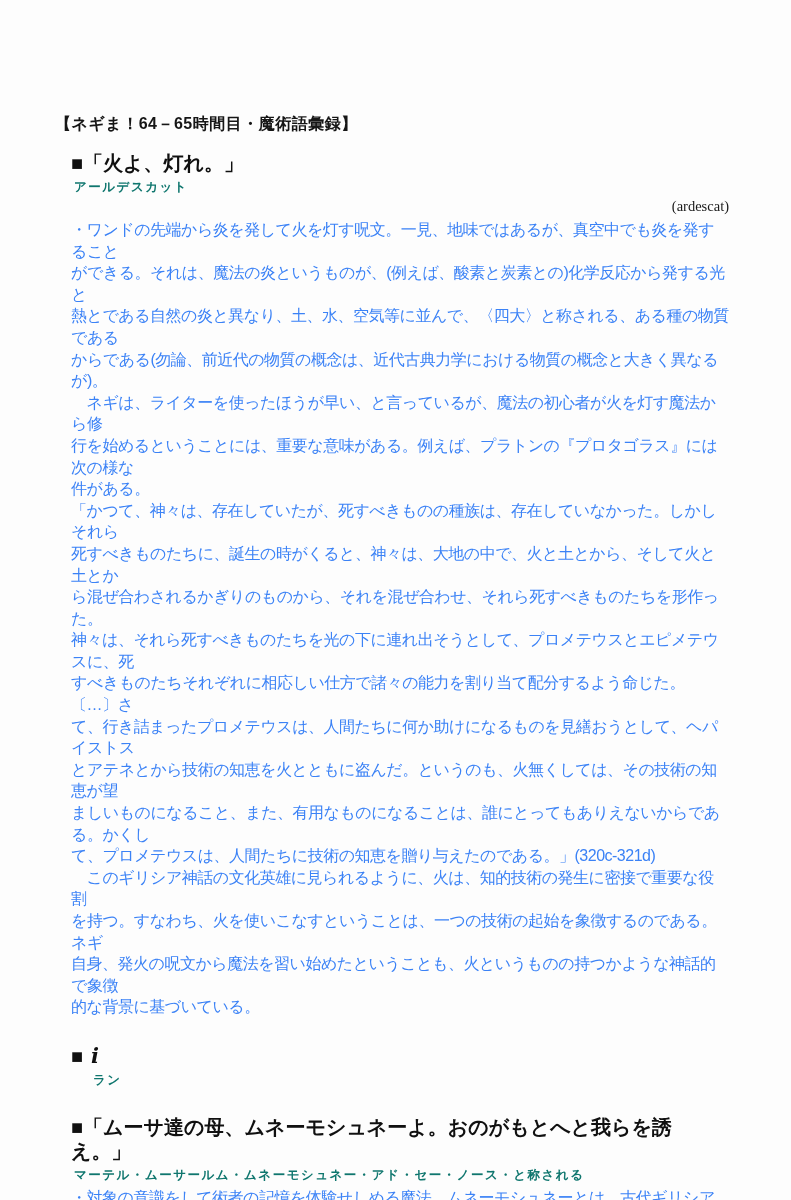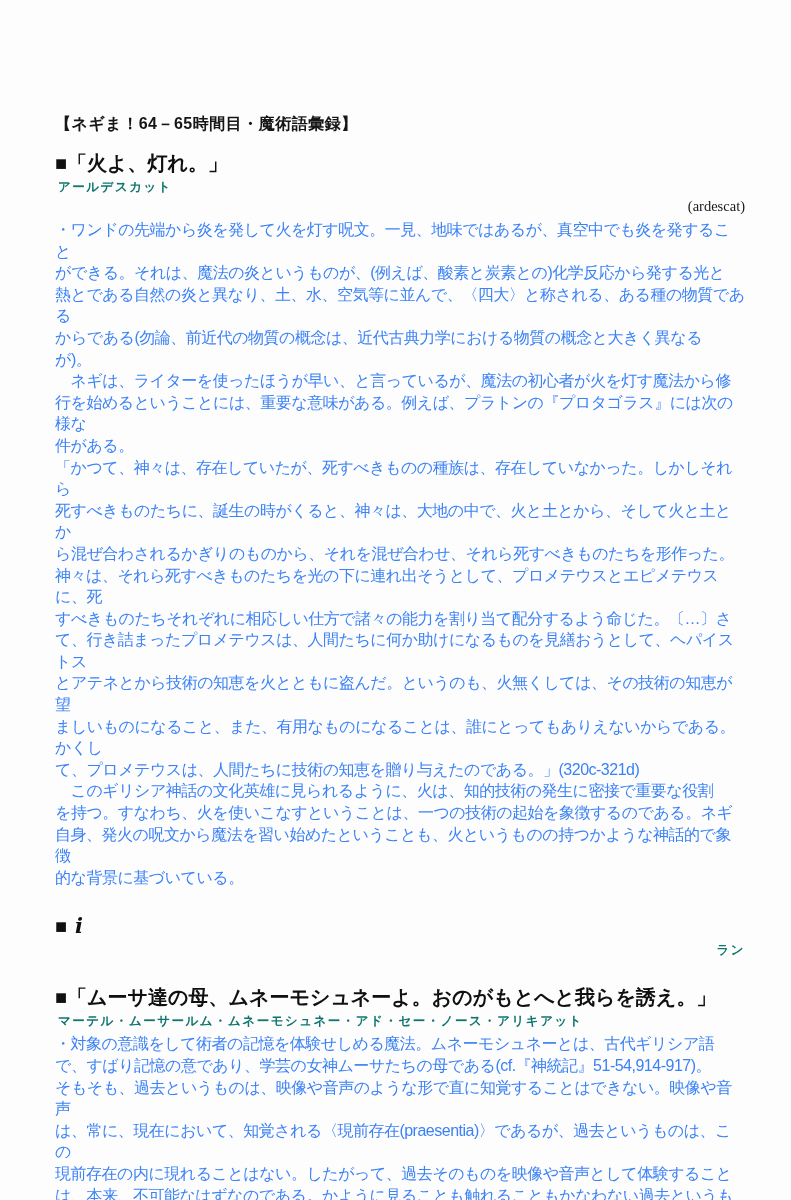--- a/index.html
+++ b/index.html
@@ -18,39 +18,39 @@
     padding: 114px 46px 4px 55px;
     overflow: hidden;
   }
   .doc-header {
     font-size: 16px;
     font-weight: bold;
     letter-spacing: 0.5px;
     color: #161616;
     margin-bottom: 16px;
   }
-  .sec { margin: 0; }
+  .sec { margin: 16px; }
   .sec + .sec { margin-top: 26px; }
   .sec-heading {
     margin: 0 0 4px 0;
     font-size: 20px;
     font-weight: bold;
     color: #101010;
     letter-spacing: 0;
     line-height: 1.2;
   }
   .sec-heading .marker { letter-spacing: 0; }
   .kana {
     font-size: 12.5px;
     font-weight: bold;
     letter-spacing: 1.5px;
     margin: 1px 0 2px 3px;
     color: #0f766e;
   }
-  .kana.indented { margin-left: 22px; text-align: right; }
+  .kana.indented { margin-left: 22px; }
   .latin {
     font-family: "Liberation Serif", serif;
     font-size: 14.5px;
     margin: 0 0 4px 19px;
     color: #1a1a1a;
     text-align: right;
   }
   .body-text {
     font-size: 16px;
     line-height: 21.6px;
@@ -104,21 +104,21 @@
 的な背景に基づいている。</div>
   </section>
 
   <section class="sec">
     <h2 class="sec-heading"><span class="marker">■</span><span class="siddham seed-heading">i</span></h2>
     <div class="kana indented">ラン</div>
   </section>
 
   <section class="sec">
     <h2 class="sec-heading"><span class="marker">■</span><span>「ムーサ達の母、ムネーモシュネーよ。おのがもとへと我らを誘え。」</span></h2>
-    <div class="kana">マーテル・ムーサールム・ムネーモシュネー・アド・セー・ノース・アリキアット</div>
+    <div class="kana">マーテル・ムーサールム・ムネーモシュネー・アド・セー・ノース・と称される</div>
     <div class="body-text">・対象の意識をして術者の記憶を体験せしめる魔法。ムネーモシュネーとは、古代ギリシア語
 で、すばり記憶の意であり、学芸の女神ムーサたちの母である(cf.『神統記』51-54,914-917)。
 そもそも、過去というものは、映像や音声のような形で直に知覚することはできない。映像や音声
 は、常に、現在において、知覚される〈現前存在(praesentia)〉であるが、過去というものは、この
 現前存在の内に現れることはない。したがって、過去そのものを映像や音声として体験すること
 は、本来、不可能なはずなのである。かように見ることも触れることもかなわない過去というもの
 を、ある何らかの形で存在せしめているのが、記憶であり、すなわち、人間の精神なのである。
 例えば、アリストテレスは、次の様に述べている。「魂が存在しなければ、時間は、存在しえな
 い。もっとも、何時、というまさにそのこととしての時間は、存在するが。」(『自然学』223a26-27)</div>
   </section>

